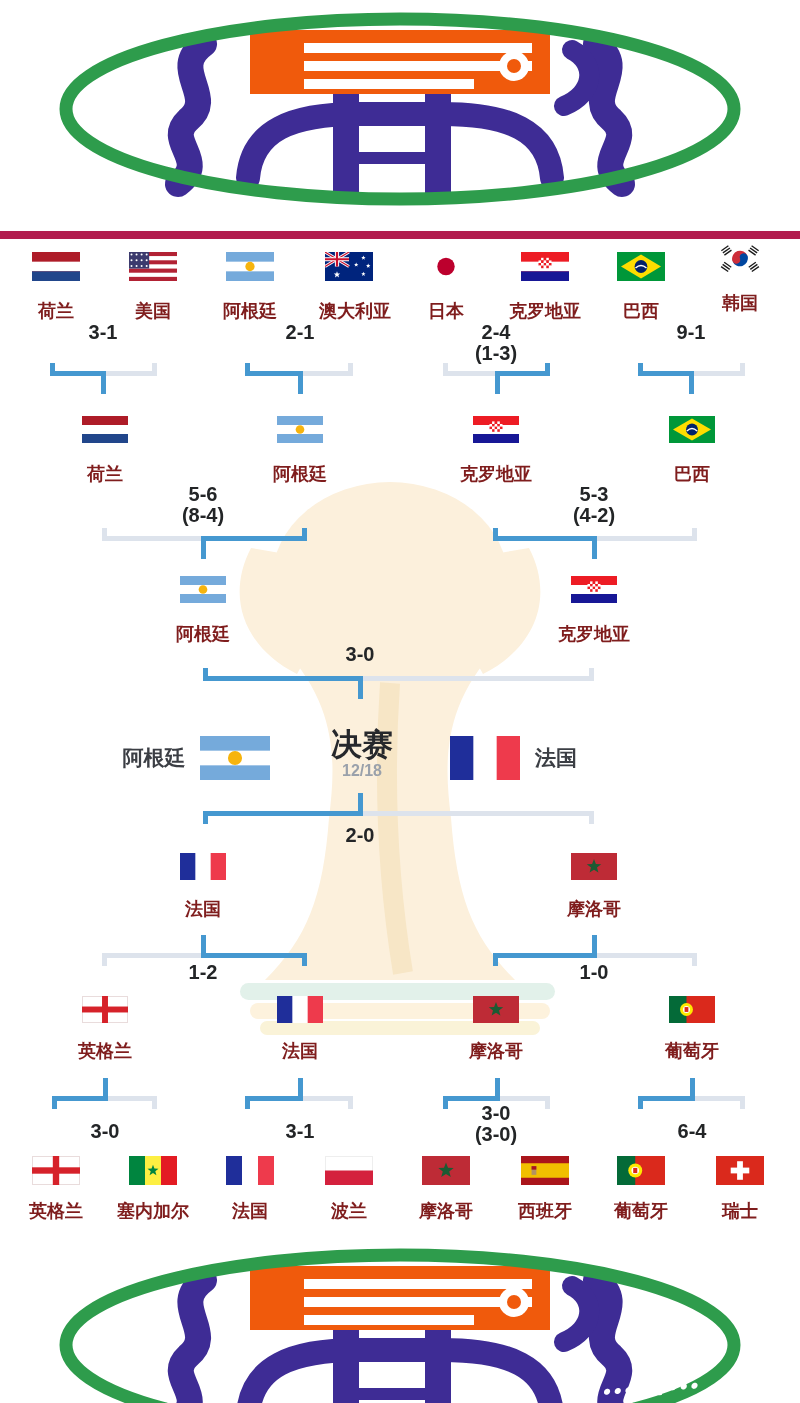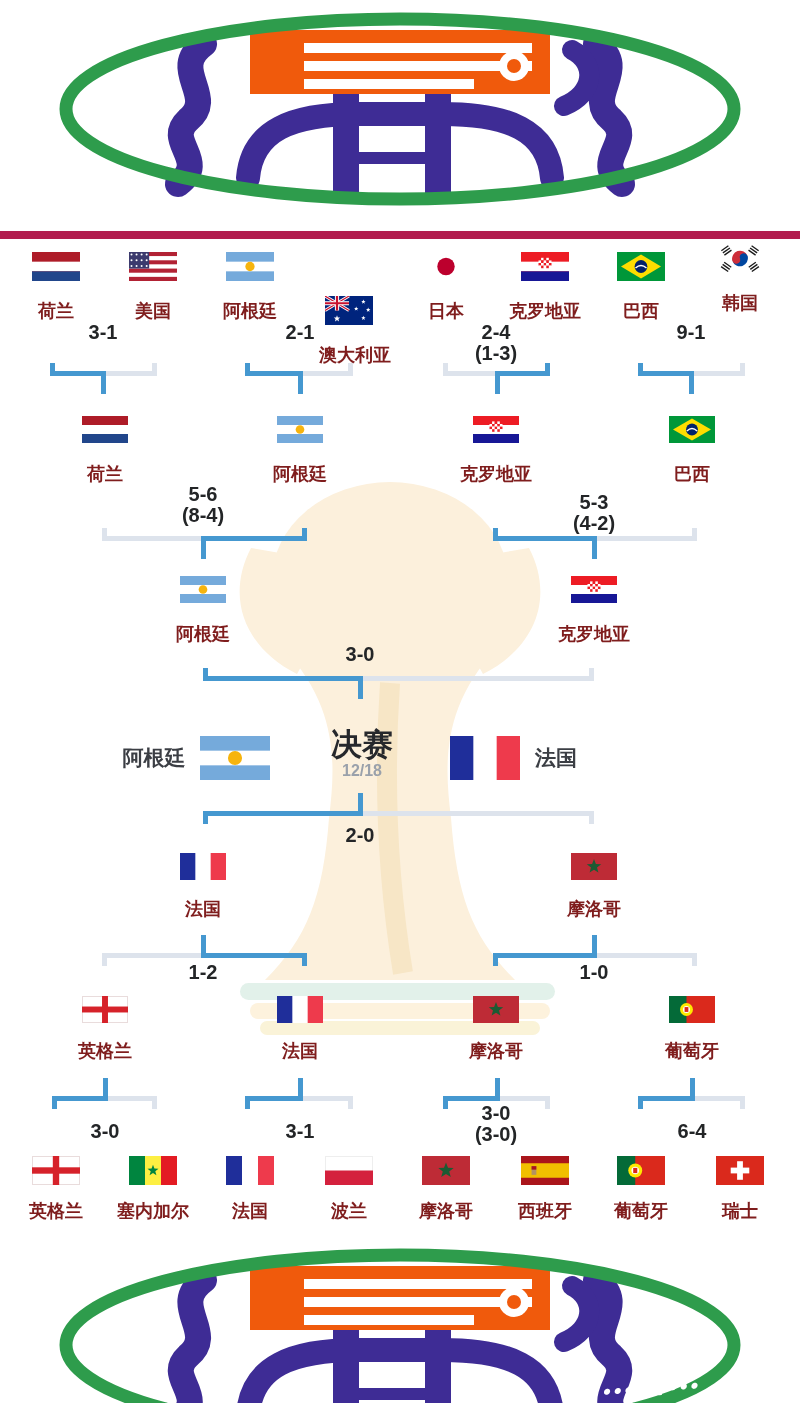--- a/index.html
+++ b/index.html
@@ -136,21 +136,21 @@
       <div class="cell" style="left: 226px; top: 252px; width: 48px;">
         <span class="flag" style="width: 48px; height: 29px;">
           <svg width="48" height="29" viewBox="0 0 48 29">
             <rect width="48" height="29" fill="#75AADB"></rect>
             <rect y="9.666666666666666" width="48" height="9.666666666666666" fill="#fff"></rect>
             <circle cx="24" cy="14.5" r="4.64" fill="#F6B40E"></circle>
           </svg>
         </span>
         <div class="tname" style="top: 47px;">阿根廷</div>
       </div>
-      <div class="cell" style="left: 325px; top: 252px; width: 60px; margin-top: 44px;">
+      <div class="cell" style="left: 325px; top: 252px; width: 60px;">
         <span class="flag" style="width: 48px; height: 29px;">
           <svg width="48" height="29" viewBox="0 0 48 29">
             <rect width="48" height="29" fill="#00247D"></rect>
    <path d="M0,0 L24,14.5 M24,0 L0,14.5" stroke="#fff" stroke-width="3"></path>
    <path d="M0,0 L24,14.5 M24,0 L0,14.5" stroke="#C8102E" stroke-width="1.2"></path>
    <path d="M12,0 V14.5 M0,7.25 H24" stroke="#fff" stroke-width="4.2"></path>
    <path d="M12,0 V14.5 M0,7.25 H24" stroke="#C8102E" stroke-width="2.2"></path>
    <polygon points="12.0,19.2 12.8,21.5 15.2,21.6 13.4,23.1 14.0,25.4 12.0,24.0 10.0,25.4 10.6,23.1 8.8,21.6 11.2,21.5" fill="#fff"></polygon>
    <polygon points="38.4,3.5 39.0,5.0 40.6,5.1 39.3,6.1 39.8,7.7 38.4,6.8 37.0,7.7 37.5,6.1 36.2,5.1 37.8,5.0" fill="#fff"></polygon>
    <polygon points="31.2,10.5 31.8,12.0 33.4,12.0 32.1,13.1 32.6,14.6 31.2,13.7 29.8,14.6 30.3,13.1 29.0,12.0 30.6,12.0" fill="#fff"></polygon>
@@ -498,21 +498,21 @@
         <span>2-4</span>
         <span>(1-3)</span>
       </div>
       <div class="score" style="left: 691px; top: 322px;">
         <span>9-1</span>
       </div>
       <div class="score" style="left: 203px; top: 484px;">
         <span>5-6</span>
         <span>(8-4)</span>
       </div>
-      <div class="score" style="left: 594px; top: 484px; margin-top: 8px;">
+      <div class="score" style="left: 594px; top: 484px;">
         <span>5-3</span>
         <span>(4-2)</span>
       </div>
       <div class="score" style="left: 360px; top: 644px;">
         <span>3-0</span>
       </div>
       <div class="score" style="left: 360px; top: 825px;">
         <span>2-0</span>
       </div>
       <div class="score" style="left: 203px; top: 962px;">

